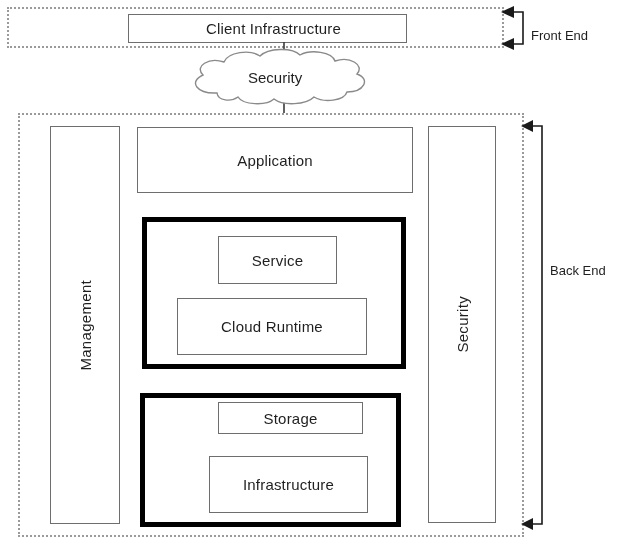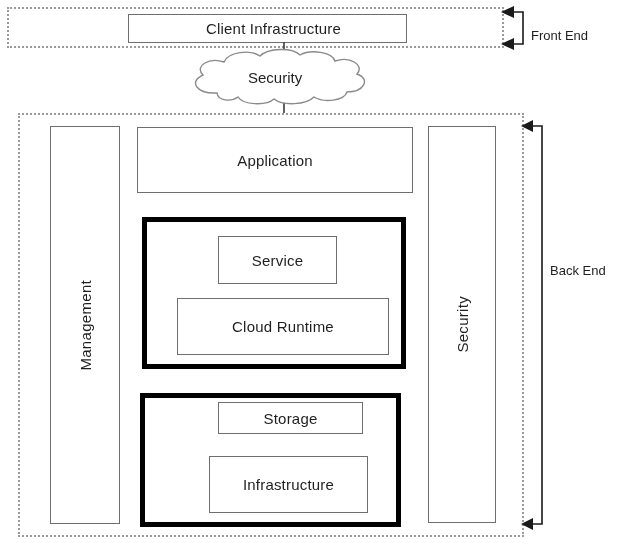--- a/index.html
+++ b/index.html
@@ -100,21 +100,21 @@
   <div class="box" style="left:137px; top:127px; width:276px; height:66px;">
     <span>Application</span>
   </div>
 
   <div class="thick-box" style="left:142px; top:217px; width:264px; height:152px;"></div>
 
   <div class="box" style="left:218px; top:236px; width:119px; height:48px;">
     <span>Service</span>
   </div>
 
-  <div class="box" style="left:177px; top:298px; width:212px; height:57px;">
+  <div class="box" style="left:177px; top:298px; width:190px; height:57px;">
     <span>Cloud Runtime</span>
   </div>
 
   <div class="thick-box" style="left:140px; top:393px; width:261px; height:134px;"></div>
 
   <div class="box" style="left:218px; top:402px; width:145px; height:32px;">
     <span>Storage</span>
   </div>
 
   <div class="box" style="left:209px; top:456px; width:159px; height:57px;">

